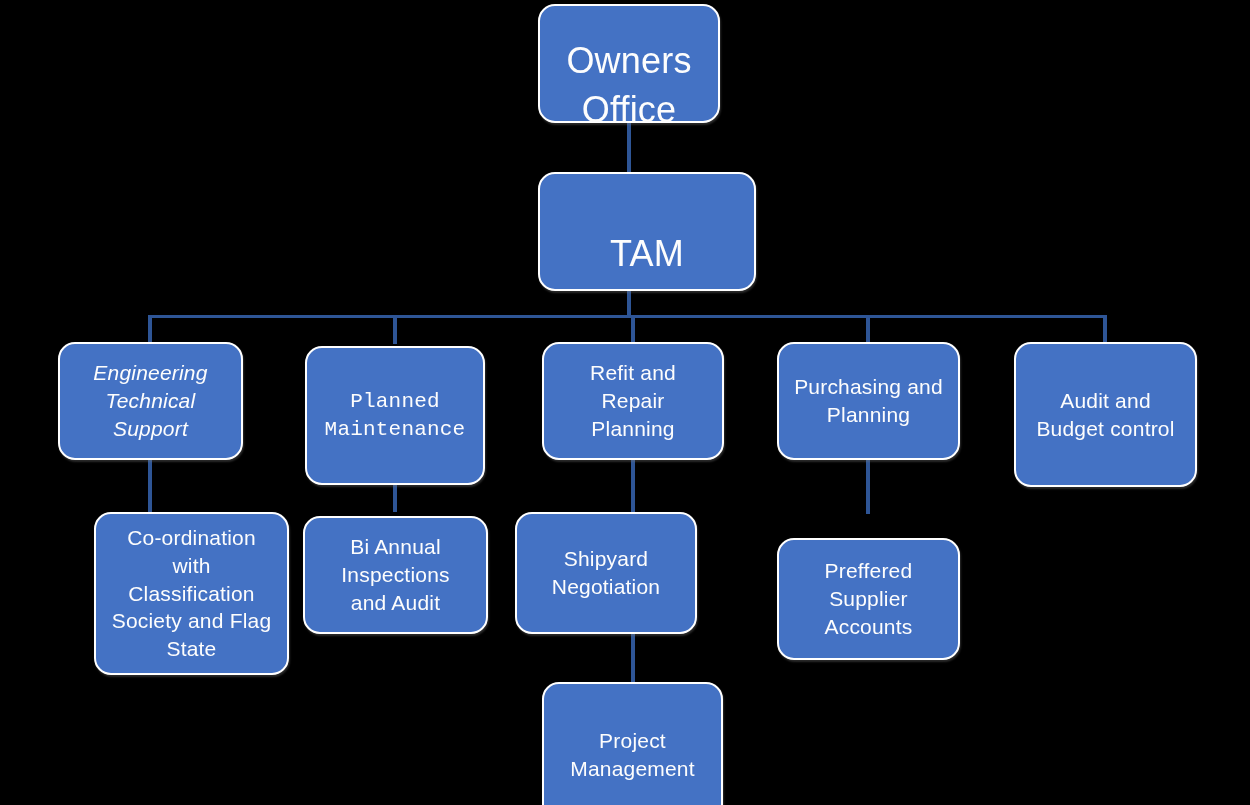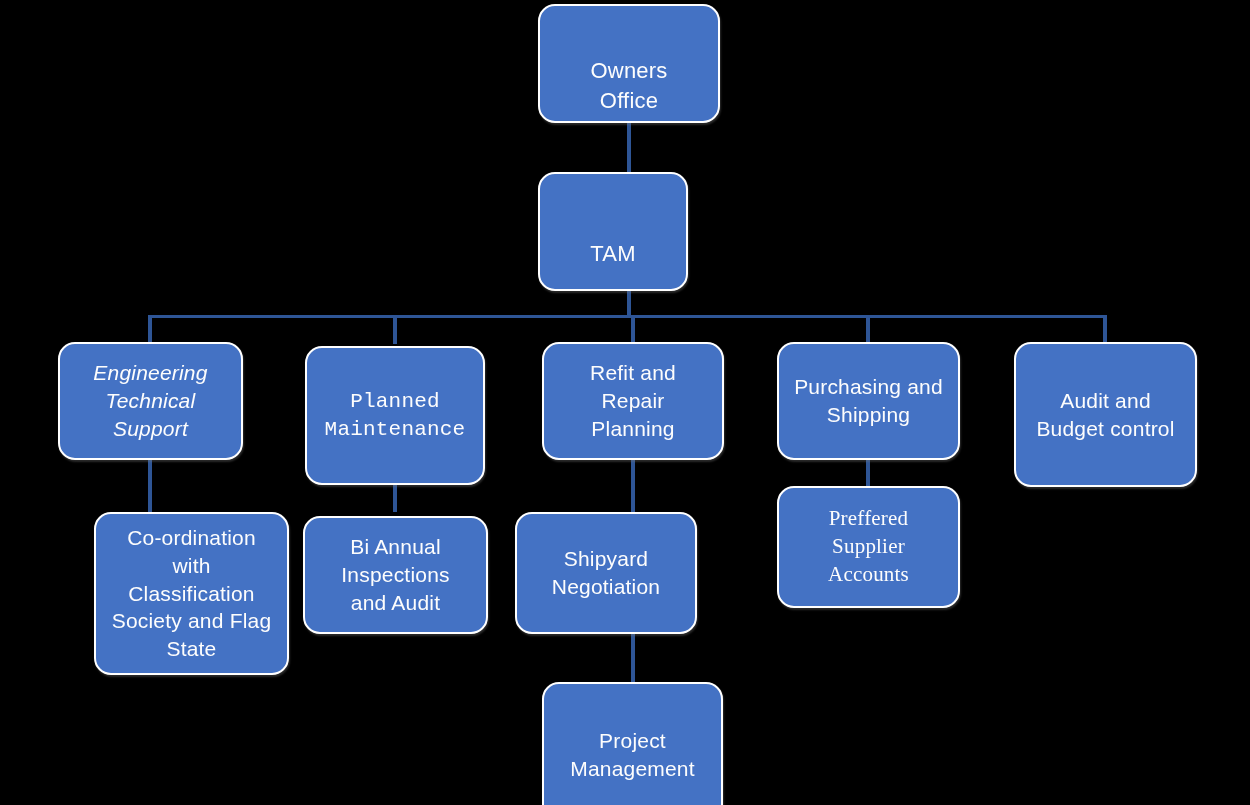--- a/index.html
+++ b/index.html
@@ -28,33 +28,33 @@
     box-shadow: 1px 2px 2px rgba(120,120,120,0.35);
   }
   .node-label {
     color: #FDFDFD;
     text-align: center;
     white-space: pre-line;
     line-height: 1.32;
     font-size: 21px;
     letter-spacing: 0.2px;
   }
-  .lvl-top .node-label { font-size: 22px; line-height: 1.35; margin-top: 45px; }
+  .lvl-top .node-label { font-size: 36px; line-height: 1.35; margin-top: 45px; }
 
   #n-owners      { left: 538px; top: 4px;   width: 182px; height: 119px; }
-  #n-tam         { left: 538px; top: 172px; width: 150px; height: 119px; }
+  #n-tam         { left: 538px; top: 172px; width: 218px; height: 119px; }
   #n-engineering { left: 58px;  top: 342px; width: 185px; height: 118px; font-style: italic; }
   #n-planned     { left: 305px; top: 346px; width: 180px; height: 139px; font-family: Liberation Mono, monospace; }
   #n-refit       { left: 542px; top: 342px; width: 182px; height: 118px; }
   #n-purchasing  { left: 777px; top: 342px; width: 183px; height: 118px; }
   #n-audit       { left: 1014px; top: 342px; width: 183px; height: 145px; }
   #n-coordination{ left: 53px;  top: 512px; width: 195px; height: 163px; margin-left: 41px; }
   #n-biannual    { left: 303px; top: 516px; width: 185px; height: 118px; }
   #n-shipyard    { left: 515px; top: 512px; width: 182px; height: 122px; }
-  #n-preffered   { left: 777px; top: 486px; width: 183px; height: 122px; font-family: Liberation Serif, serif; }
+  #n-preffered   { left: 777px; top: 538px; width: 183px; height: 122px; }
   #n-project     { left: 542px; top: 682px; width: 181px; height: 146px; }
 
   
   .conn {
     position: absolute;
     background: #2E5596;
   }
   .conn.v { width: 4px; }
   .conn.h { height: 3px; }
 
@@ -112,21 +112,21 @@
   </div>
 
   <div class="node" id="n-refit">
     <span class="node-label">Refit and
 Repair
 Planning</span>
   </div>
 
   <div class="node" id="n-purchasing">
     <span class="node-label">Purchasing and
-Shipping</span>
+Planning</span>
   </div>
 
   <div class="node" id="n-audit">
     <span class="node-label">Audit and
 Budget control</span>
   </div>
 
   <div class="node" id="n-coordination">
     <span class="node-label">Co-ordination
 with

